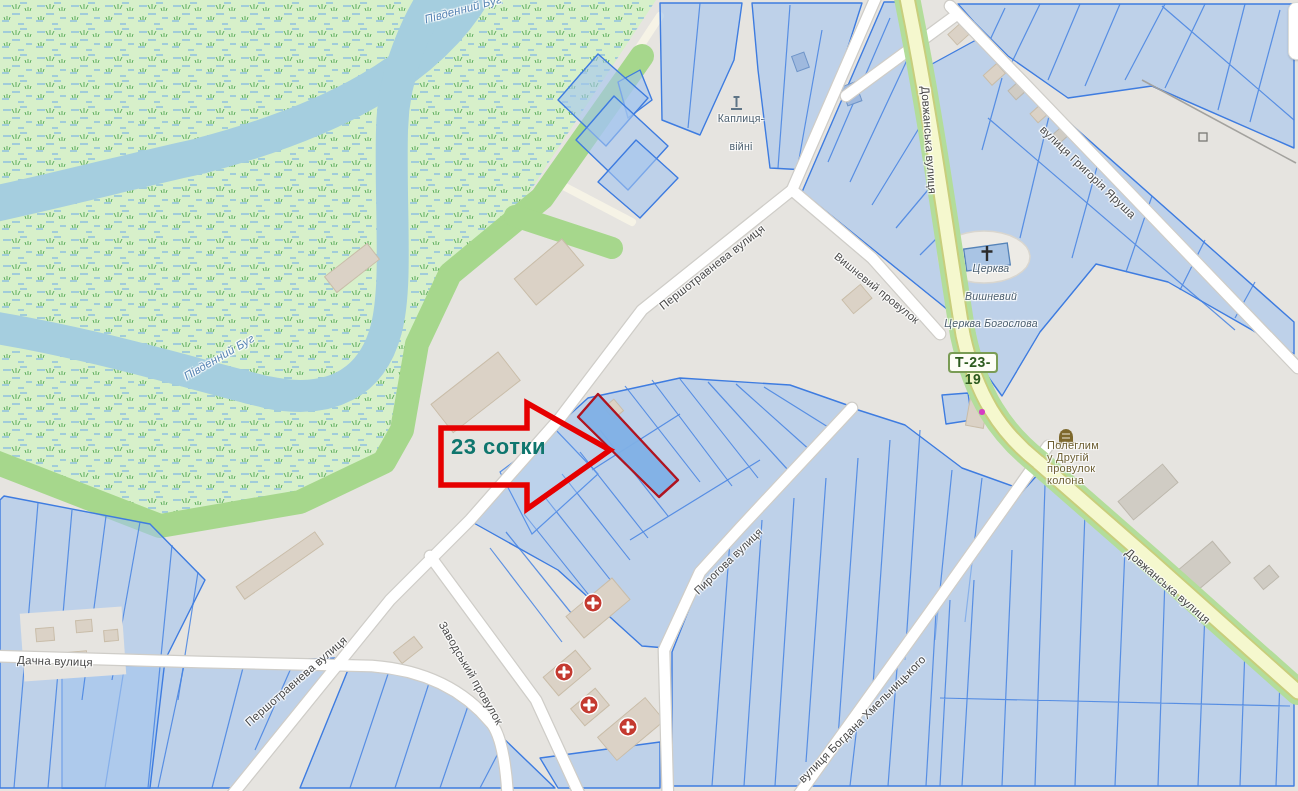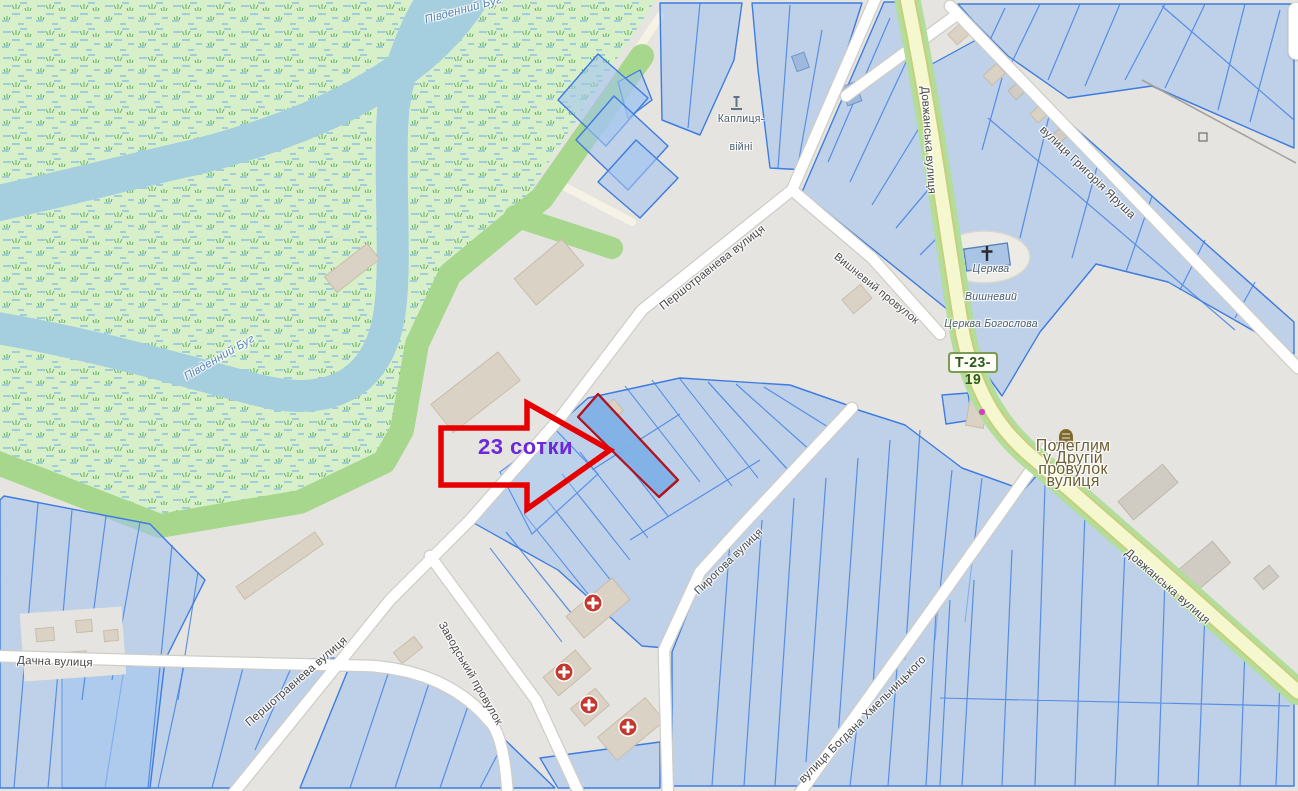--- a/index.html
+++ b/index.html
@@ -12,27 +12,27 @@
   .bld{fill:#DBD2C6;stroke:#C9BDA9;stroke-width:1;}
   .bld-gray{fill:#D0CCC4;stroke:#BDB8AD;stroke-width:1;}
   .bld-blue{fill:#9FB9DE;stroke:#6E94C8;stroke-width:1;}
   .road-c{stroke:#CFCDC8;stroke-width:13;fill:none;stroke-linecap:round;stroke-linejoin:round;}
   .road-f{stroke:#FFFFFF;stroke-width:10.5;fill:none;stroke-linecap:round;stroke-linejoin:round;}
   .lbl{position:absolute;white-space:nowrap;color:#4A4A4A;font-size:11.5px;letter-spacing:.2px;
        text-shadow:-1px -1px 1px #fff,1px -1px 1px #fff,-1px 1px 1px #fff,1px 1px 1px #fff,0 0 3px #fff;}
   .lbl.river{color:#5A86B5;font-style:italic;font-size:11.5px;}
   .lbl.poi{color:#4D6070;font-size:10.5px;text-align:center;line-height:11.5px;}
   .lbl.poi span{display:block;margin-top:16px;}
-  .lbl.mem{color:#6D5F33;font-size:16px;text-align:center;line-height:11.5px;}
+  .lbl.mem{color:#6D5F33;font-size:11px;line-height:11.5px;}
   .lbl.mem span{display:block;}
   .shield{position:absolute;left:948px;top:352px;width:46px;height:17px;background:#FDFDF6;
           border:2px solid #7A9C55;border-radius:4px;color:#2E5B1F;font-size:14px;font-weight:bold;
           text-align:center;line-height:17px;letter-spacing:.5px;}
-  .note{position:absolute;left:451px;top:434px;color:#6d28d9;font-size:22px;font-weight:bold;
-        letter-spacing:.5px;margin-left:27px;}
+  .note{position:absolute;left:451px;top:434px;color:#0f766e;font-size:22px;font-weight:bold;
+        letter-spacing:.5px;}
   .ctrl{position:absolute;left:1288px;top:2px;width:18px;height:56px;background:#fff;
         border:1px solid #DDDDD8;border-radius:8px;box-shadow:0 1px 2px rgba(0,0,0,.15);}
 </style>
 </head>
 <body>
 
 <div class="map">
 <svg width="1298" height="791" viewBox="0 0 1298 791">
   <defs>
     <pattern id="marshpat" width="34" height="26" patternUnits="userSpaceOnUse">
@@ -249,21 +249,21 @@
 </div>
 <div class="lbl poi" style="left:991px;top:288px;transform:translate(-50%,-50%);font-style:italic;">
   <span>Церква</span>
   <span>Вишневий</span>
   <span>Церква Богослова</span>
 </div>
 <div class="lbl mem" style="left:1073px;top:463px;transform:translate(-50%,-50%);">
   <span>Полеглим</span>
   <span>у Другій</span>
   <span>провулок</span>
-  <span>вулиця</span>
+  <span>колона</span>
 </div>
 
 <div class="shield">Т-23-19</div>
 
 <div class="note">23 сотки</div>
 
 <div class="ctrl"></div>
 </div>
 
 </body></html>

